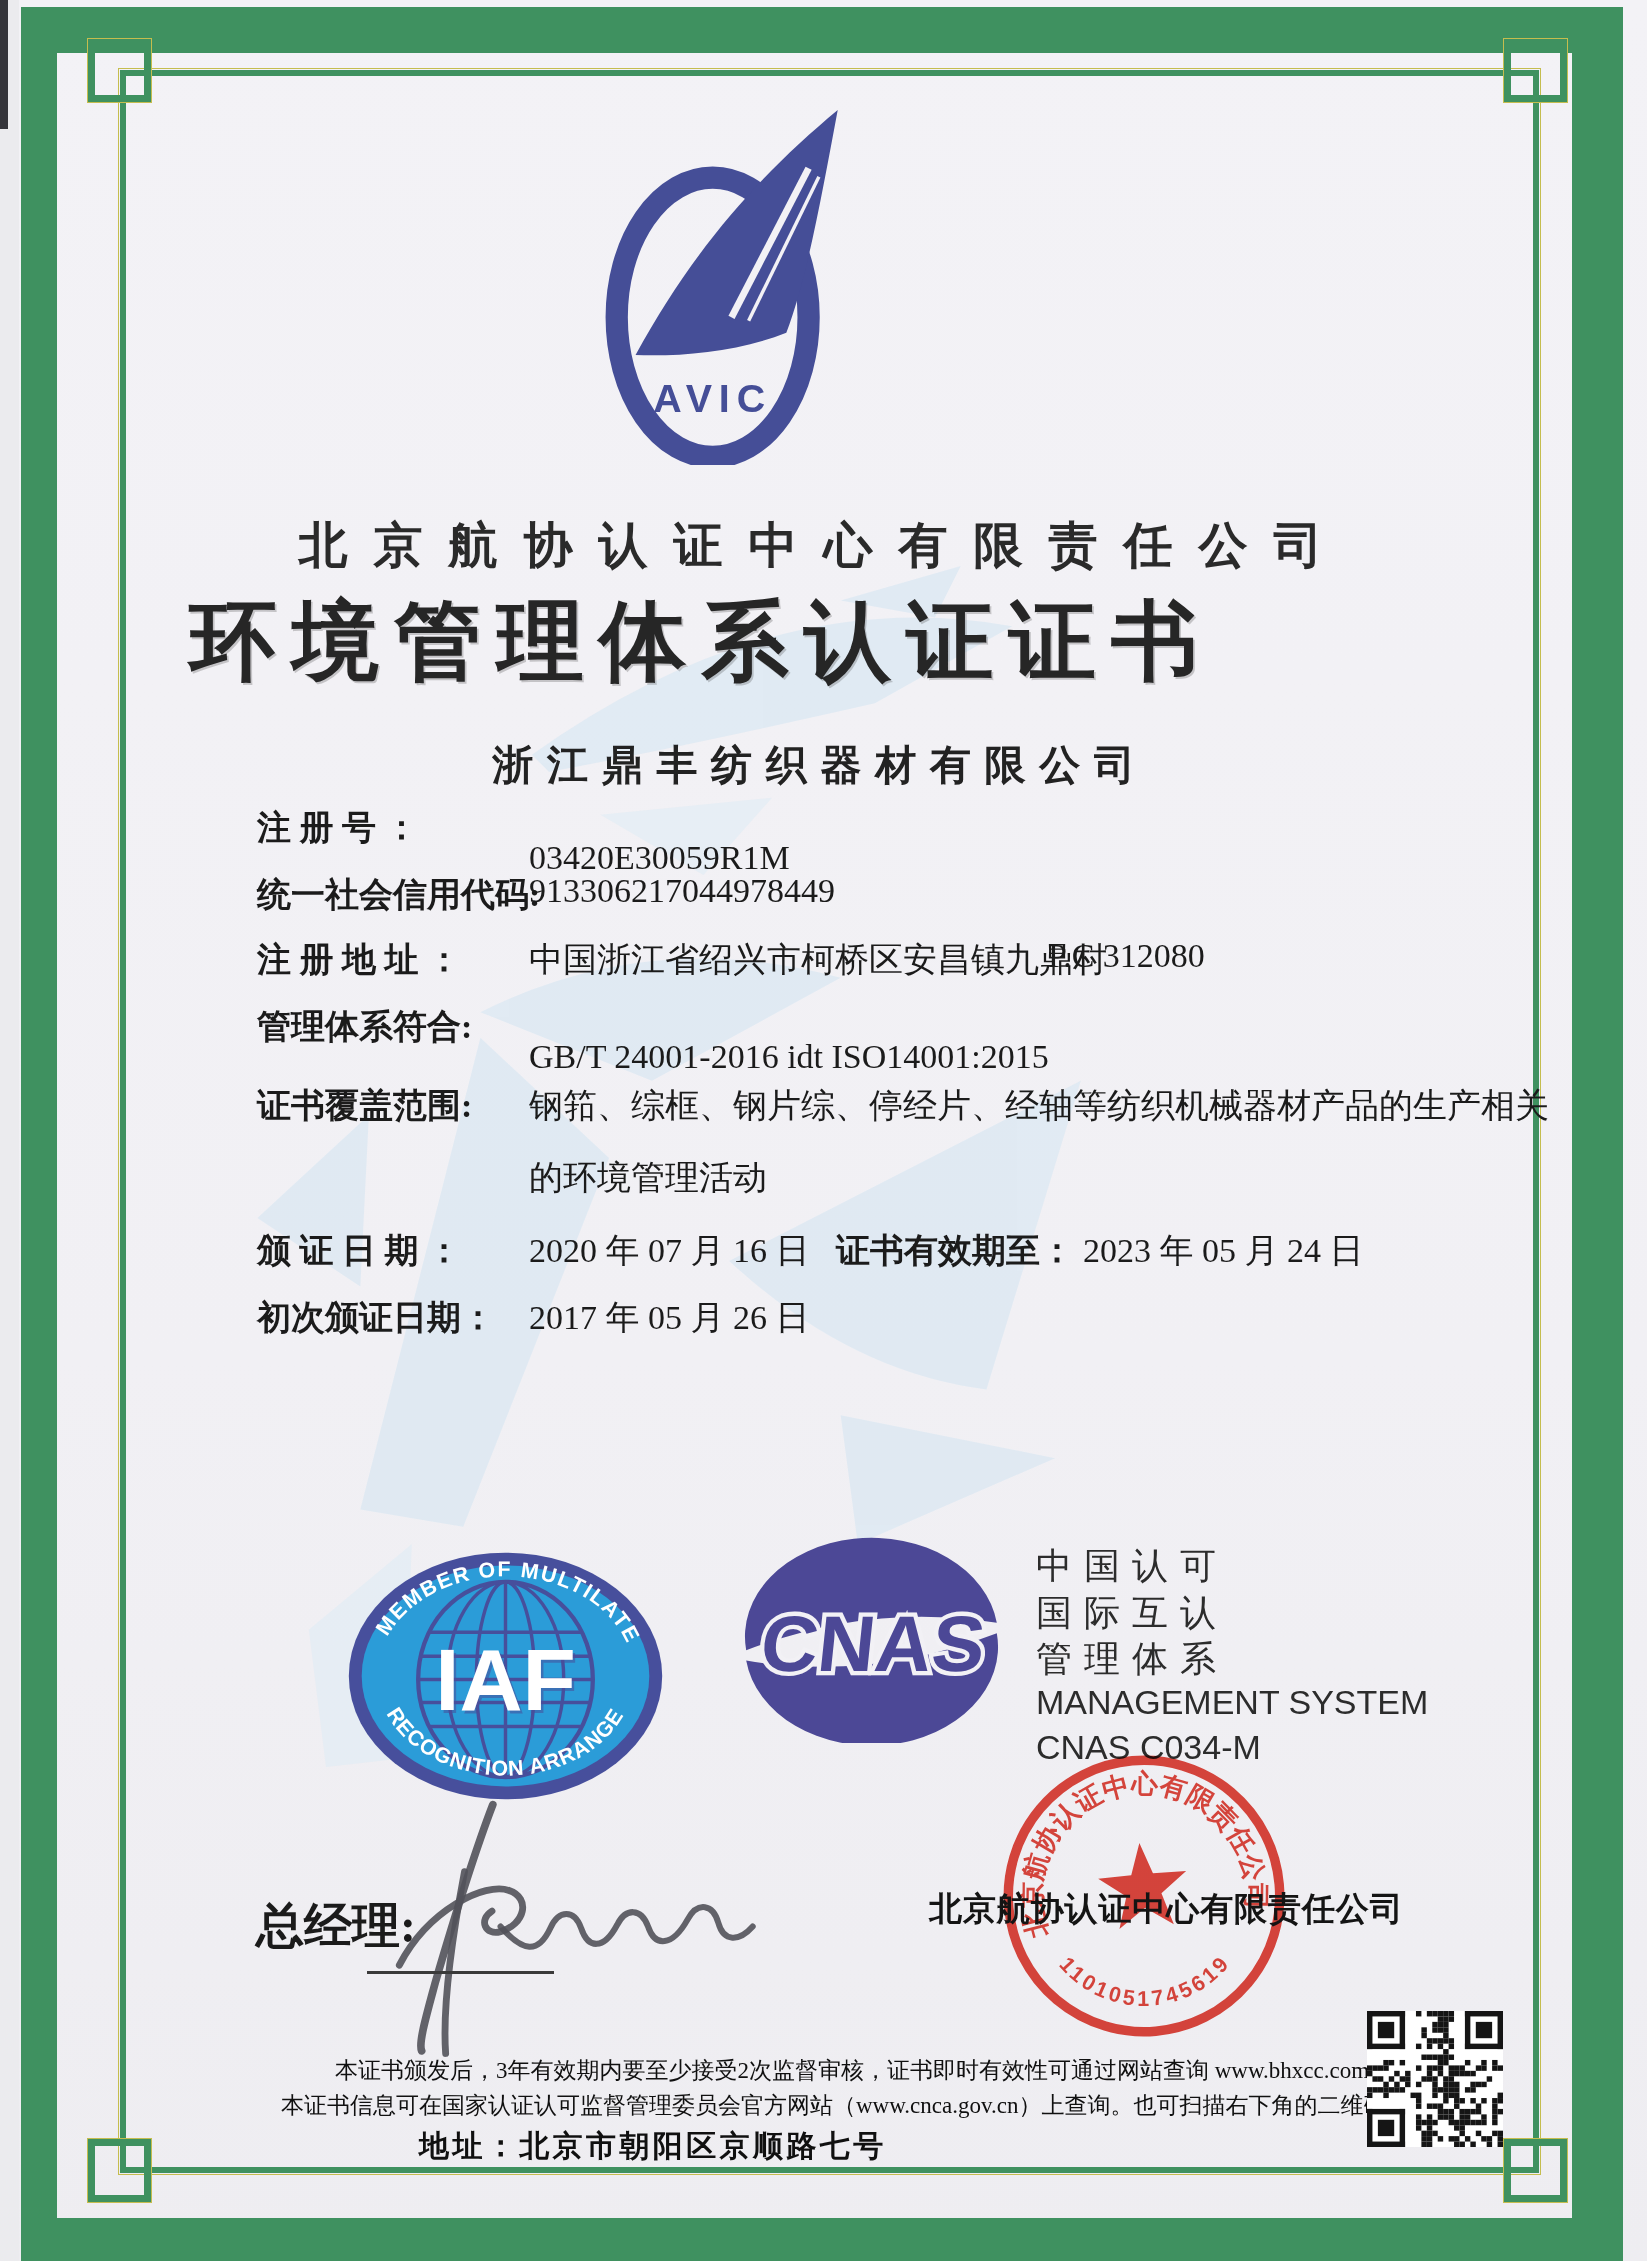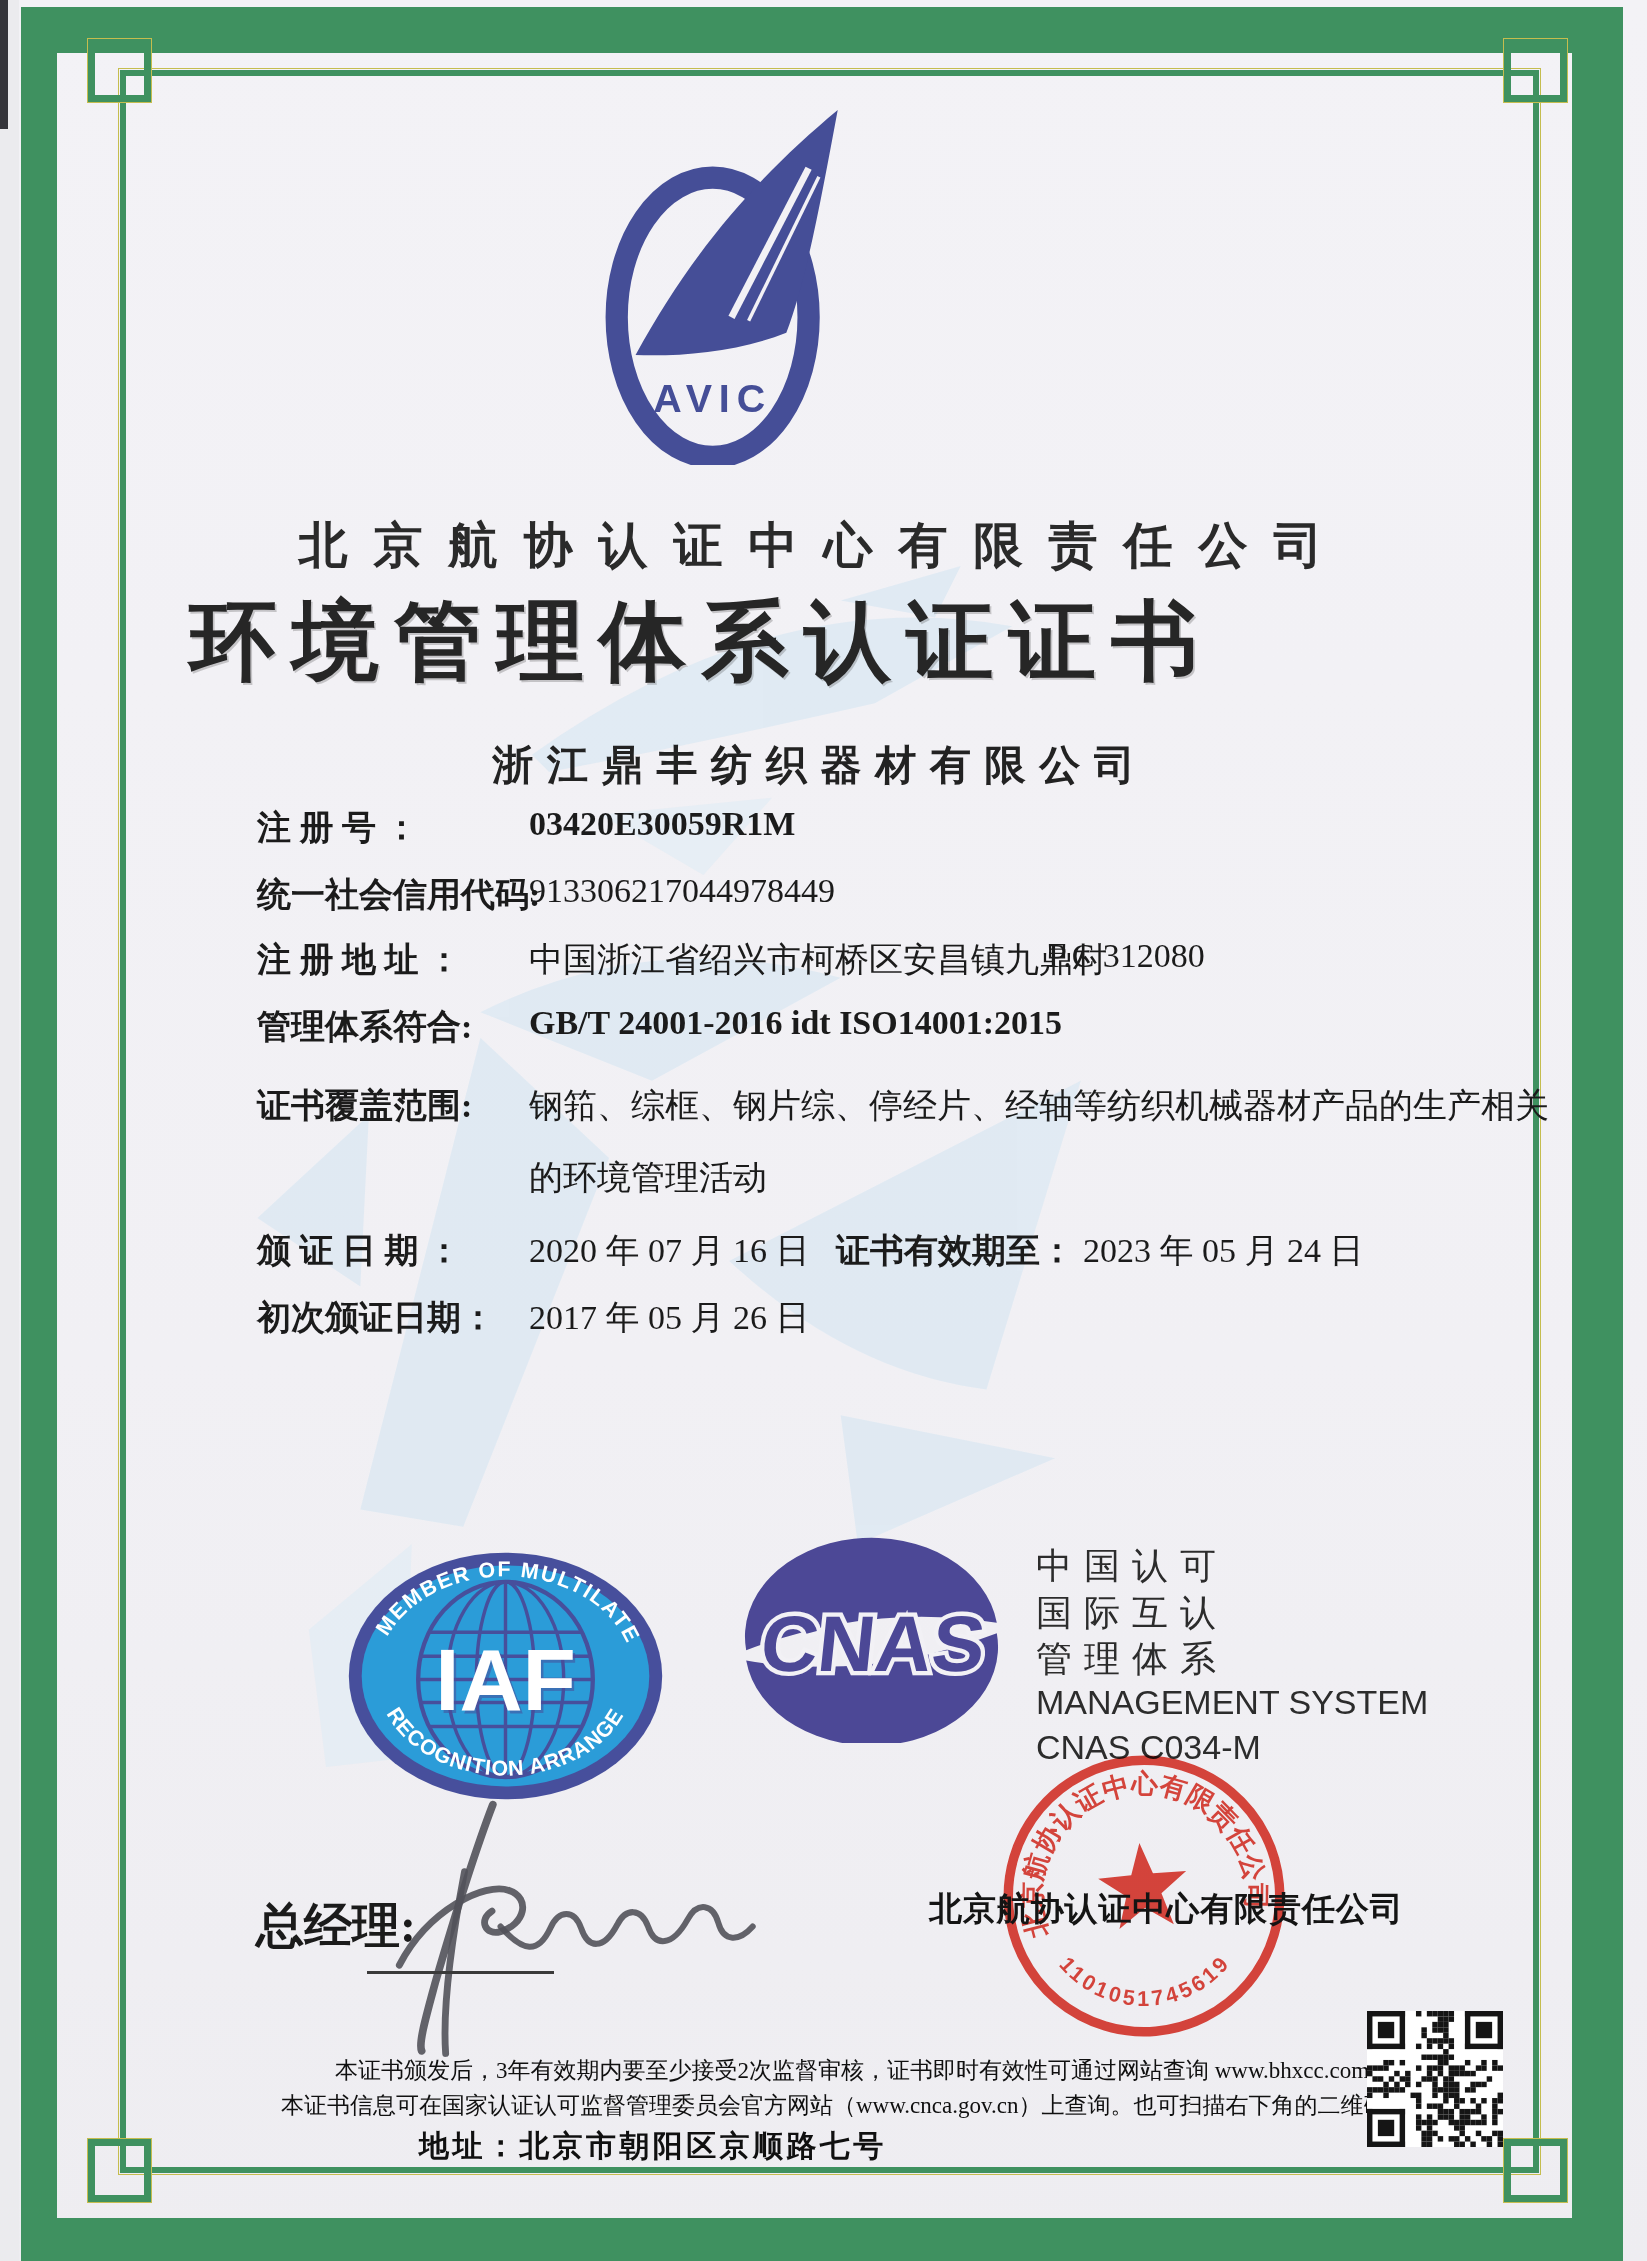--- a/index.html
+++ b/index.html
@@ -21,21 +21,21 @@
   
   .content{z-index:4;color:#1d1d1d;}
   .org-line{left:0;top:513px;width:1647px;text-align:center;font-size:49px;font-weight:bold;
     letter-spacing:26px;color:#2a2a2a;white-space:nowrap;}
   .cert-title{left:0;top:583px;width:1403px;text-align:center;font-size:87px;font-weight:900;
     letter-spacing:15.4px;color:#262626;white-space:nowrap;text-shadow:1.7px 1.7px 0 rgba(60,60,60,.25);}
   .company-name{left:0;top:738px;width:1641px;text-align:center;font-size:41px;font-weight:bold;
     letter-spacing:13.7px;color:#222;white-space:nowrap;}
   .field-label{font-size:34px;font-weight:bold;color:#1b1b1b;white-space:nowrap;}
   .field-value{font-size:34px;color:#1b1b1b;white-space:nowrap;}
-  .bold{font-weight:bold;}
+  .bold{font-weight:normal;margin-top:34px;}
   
   .cnas-cn{font-size:36px;letter-spacing:12px;color:#2c2c2c;font-weight:500;white-space:nowrap;}
   .cnas-en{font-size:34px;color:#2c2c2c;font-family:"Liberation Sans","DejaVu Sans",sans-serif;white-space:nowrap;}
   
   .gm-label{font-size:48px;font-weight:bold;color:#1b1b1b;}
   .sig-underline{width:187px;height:2.6px;background:#3a3a3a;}
   .issuer-name{font-size:33px;font-weight:bold;color:#141414;letter-spacing:0.9px;white-space:nowrap;z-index:6;}
   
   .fine-print{font-size:23px;color:#101010;white-space:nowrap;letter-spacing:0px;}
   .footer-address{font-size:30px;font-weight:bold;color:#101010;letter-spacing:3.4px;white-space:nowrap;}

